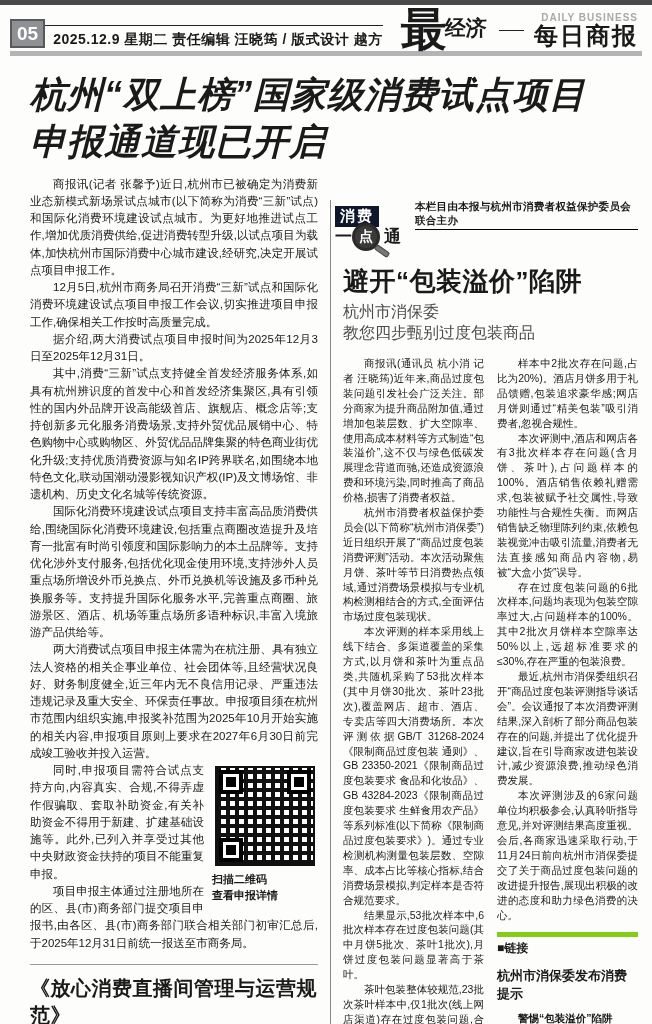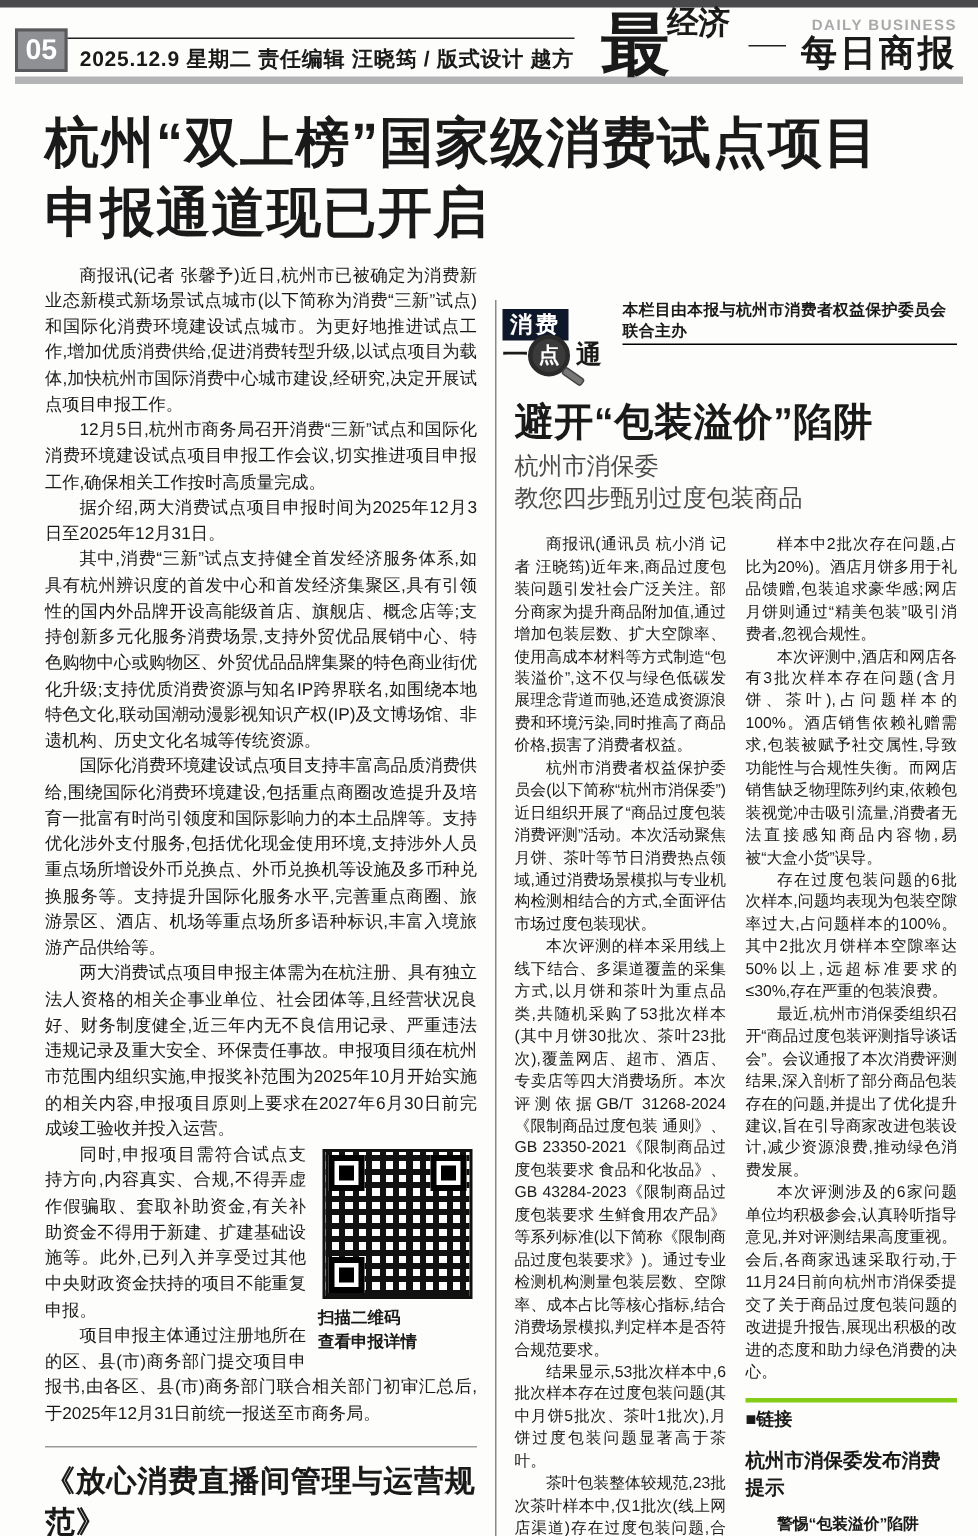--- a/index.html
+++ b/index.html
@@ -10,29 +10,29 @@
 
   
   .hdr { display:flex; align-items:flex-end; padding:2px 14px 0 10px; height:44px; position:relative; }
   .hdr-left { display:flex; align-items:center; gap:8px; border-top:1px solid #222; padding-top:5px; }
   .pagenum { border:2px solid #58595b; background:#8f9093; color:#fff; font-weight:bold;
              font-size:19px; line-height:1; padding:3px 5px; margin-top:-14px; }
   .dateline { font-size:14px; font-weight:bold; letter-spacing:0.5px; }
   .logo { display:flex; align-items:flex-end; margin-left:18px; margin-right:12px; }
   .logo-big { font-family:"DejaVu Serif","Liberation Serif",serif; font-weight:bold; font-size:46px;
               line-height:0.85; letter-spacing:-2px; }
-  .logo-small { font-size:21px; font-weight:900; margin-bottom:20px; }
+  .logo-small { font-size:21px; font-weight:900; margin-bottom:7px; }
   .hdr-mid-line { flex:1; border-top:1px solid #222; margin-bottom:18px; }
   .masthead { text-align:right; margin-left:10px; }
   .masthead-en { color:#a9a9ab; font-weight:bold; font-size:10px; letter-spacing:1px; line-height:1; }
   .masthead-cn { font-size:24px; font-weight:900; letter-spacing:2px; line-height:1.1; }
   .hdr-underline { height:5px; background:#b3b4b6; margin:2px 10px 0 10px; }
 
   
-  .headline { padding:16px 30px 6px 30px; }
+  .headline { padding:16px 30px 6px 30px;font-style:italic; }
   .headline div { font-size:36px; font-weight:900; line-height:1.3; letter-spacing:1px;
                   font-family:"Liberation Sans","DejaVu Sans",sans-serif; }
 
   
   .content { display:flex; padding:4px 14px 0 30px; }
   .leftcol { width:300px; flex:none; padding-right:12px; }
   .body-text p { font-size:11.5px; line-height:1.5; text-align:justify; text-indent:2em; color:#191919; }
   .qr-float { float:right; width:106px; margin:4px 0 4px 8px; text-align:left; }
   .qr-box { width:100px; height:100px; margin:0 auto; position:relative; border:2px solid #111;
             background-image:
@@ -63,21 +63,21 @@
                  right:-13px; bottom:-6px; transform:rotate(35deg); border-radius:2px; }
   .badge-tong { font-size:17px; font-weight:900; margin-left:4px; }
 
   .cc-title { font-size:26px; font-weight:900; letter-spacing:0.5px; line-height:1.2; margin-top:2px; }
   .cc-sub { font-size:16px; color:#4c4c4c; line-height:1.35; margin-top:4px; font-weight:400; }
 
   .twocol { display:flex; gap:13px; margin-top:12px; }
   .tcol { flex:1; }
   .tcol p { font-size:10.5px; line-height:1.42; text-align:justify; text-indent:2em; color:#191919; }
 
-  .linkhdr { border-top:3px solid #84cc16; margin-top:10px; padding-top:3px; font-size:12px; font-weight:bold; }
+  .linkhdr { border-top:5px solid #84cc16; margin-top:10px; padding-top:3px; font-size:12px; font-weight:bold; }
   .tips-title { font-size:13px; font-weight:bold; margin:10px 0 8px 0; }
   .tip-head { font-weight:bold; }
 </style>
 </head>
 <body>
 
 <div class="page">
   <div class="topstrip"></div>
 
   <div class="hdr">

